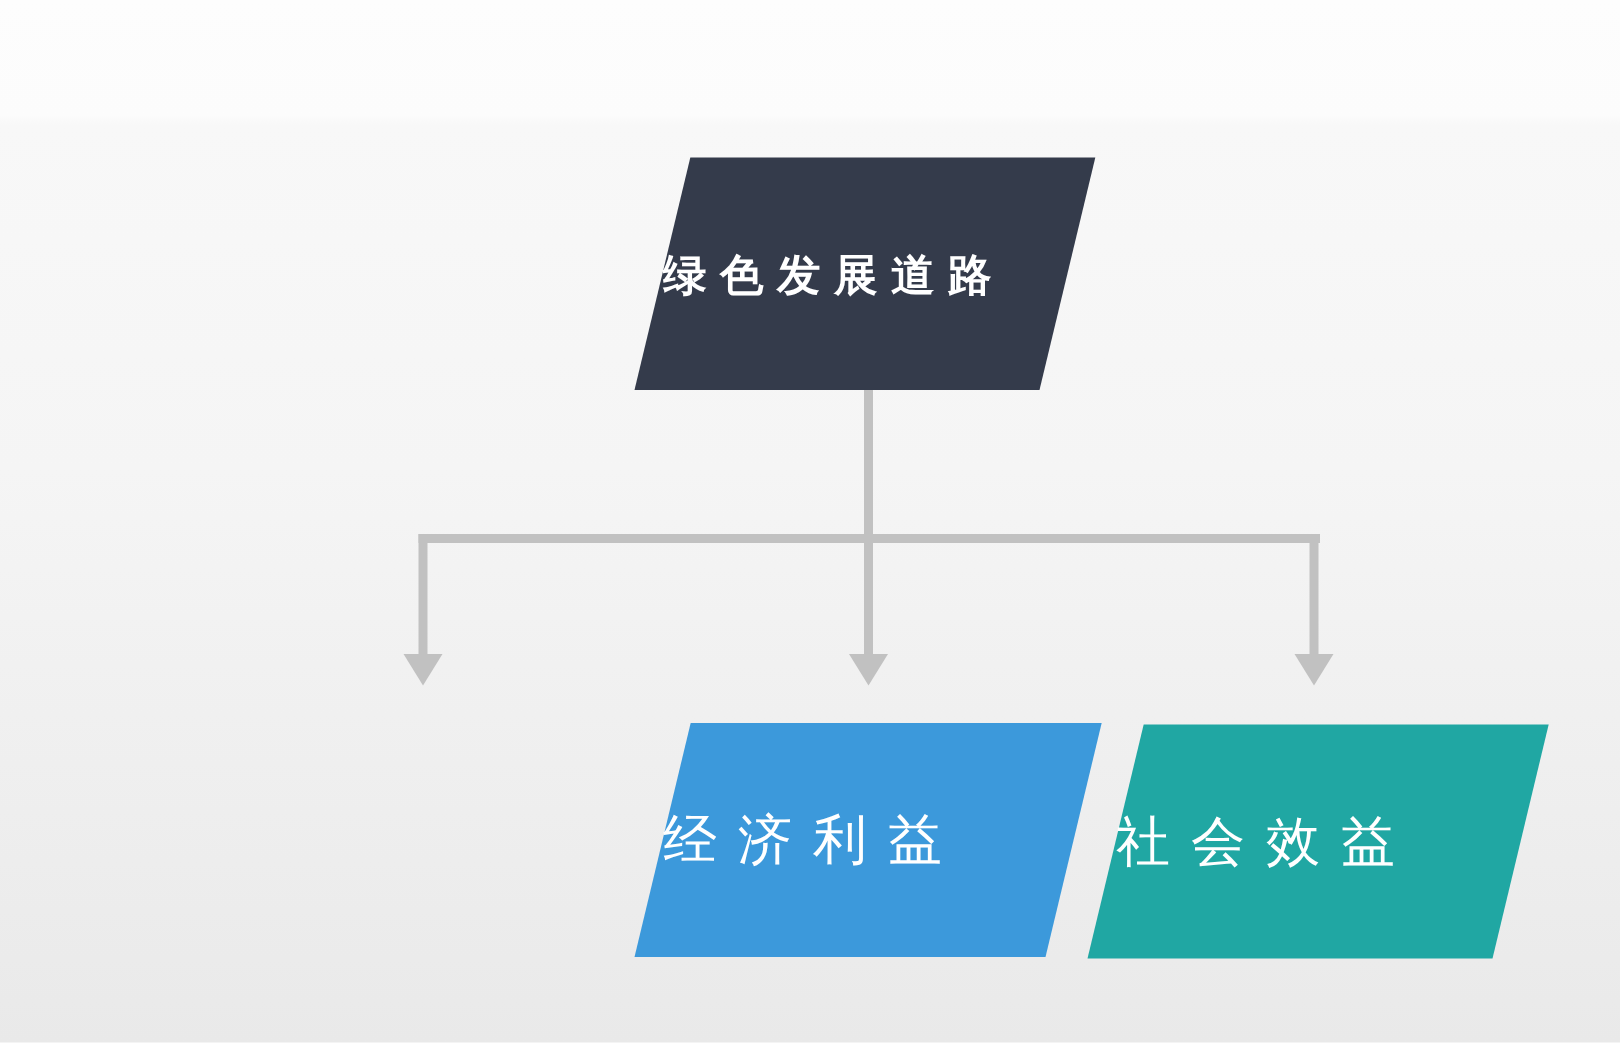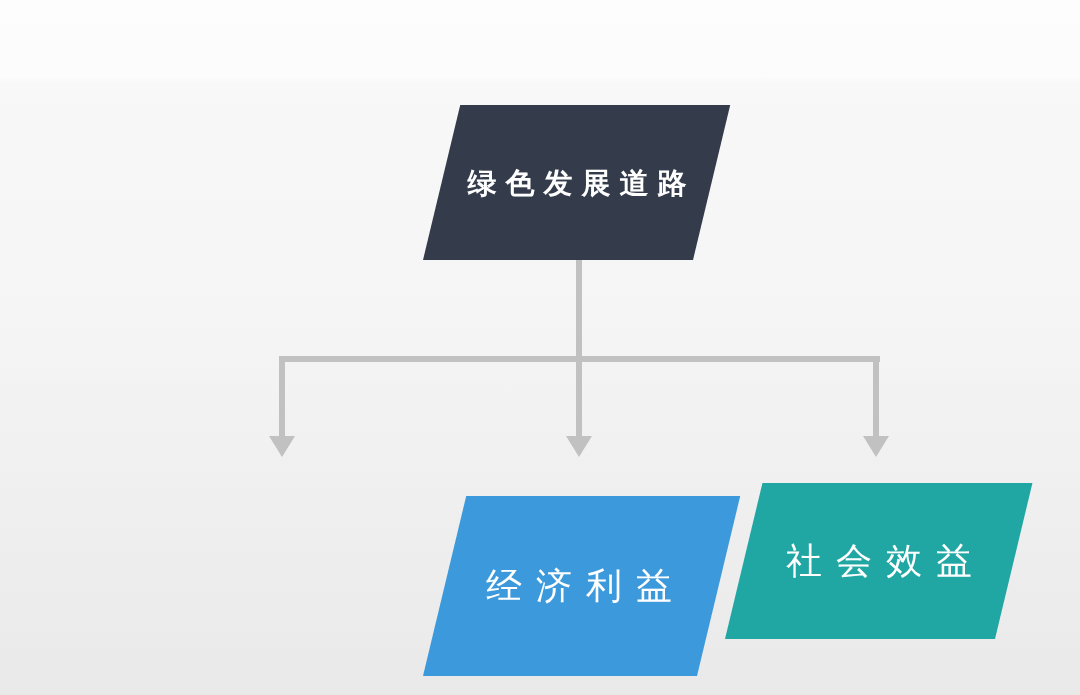--- a/index.html
+++ b/index.html
@@ -24,35 +24,35 @@
     transform-origin: 0 100%;
   }
   .node-label {
     position: absolute;
     left: 19px;
     top: 0;
     width: 100%;
     height: 100%;
     display: flex;
     flex-direction: column;
-    align-items: center;
+    align-items: flex-start;
     justify-content: center;
     color: #ffffff;
     text-align: center;
   }
 
   .root-node   { left: 423px; top: 105px; width: 270px; height: 155px; }
   .root-node .node-label { font-size: 29px; line-height: 46px; font-weight: bold; }
   .root-node .line { letter-spacing: 9px; margin-right: -9px; white-space: nowrap; }
 
   .child-node .node-label { font-size: 36px; }
   .child-node .line { letter-spacing: 14px; margin-right: -14px; white-space: nowrap; }
 
   .child-0 { left: 123px; top: 483px; width: 270px; height: 156px; }
-  .child-1 { left: 423px; top: 496px; width: 274px; height: 180px; }
+  .child-1 { left: 423px; top: 482px; width: 274px; height: 156px; }
   .child-2 { left: 725px; top: 483px; width: 270px; height: 156px; }
 
   
   .line-seg { position: absolute; }
   .seg-center-v { left: 576px; top: 260px; width: 6px;  height: 177px; }
   .seg-h        { left: 279px; top: 356px; width: 601px; height: 6px;  }
   .seg-left-v   { left: 279px; top: 356px; width: 6px;  height: 81px;  }
   .seg-right-v  { left: 873px; top: 356px; width: 6px;  height: 81px;  }
 
   .arrow-head {

